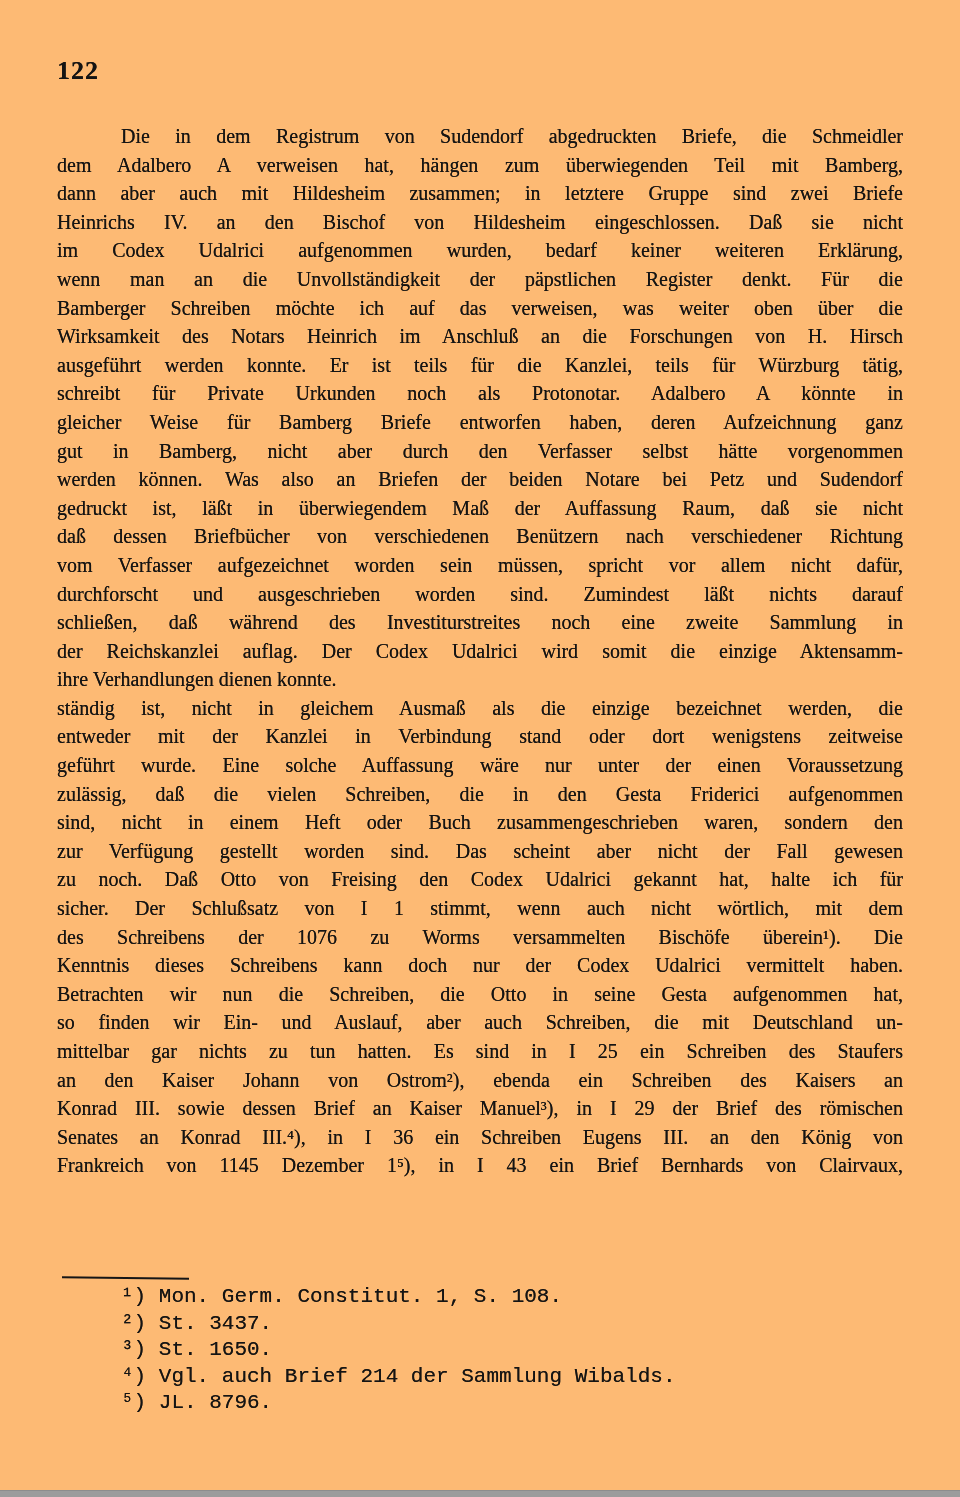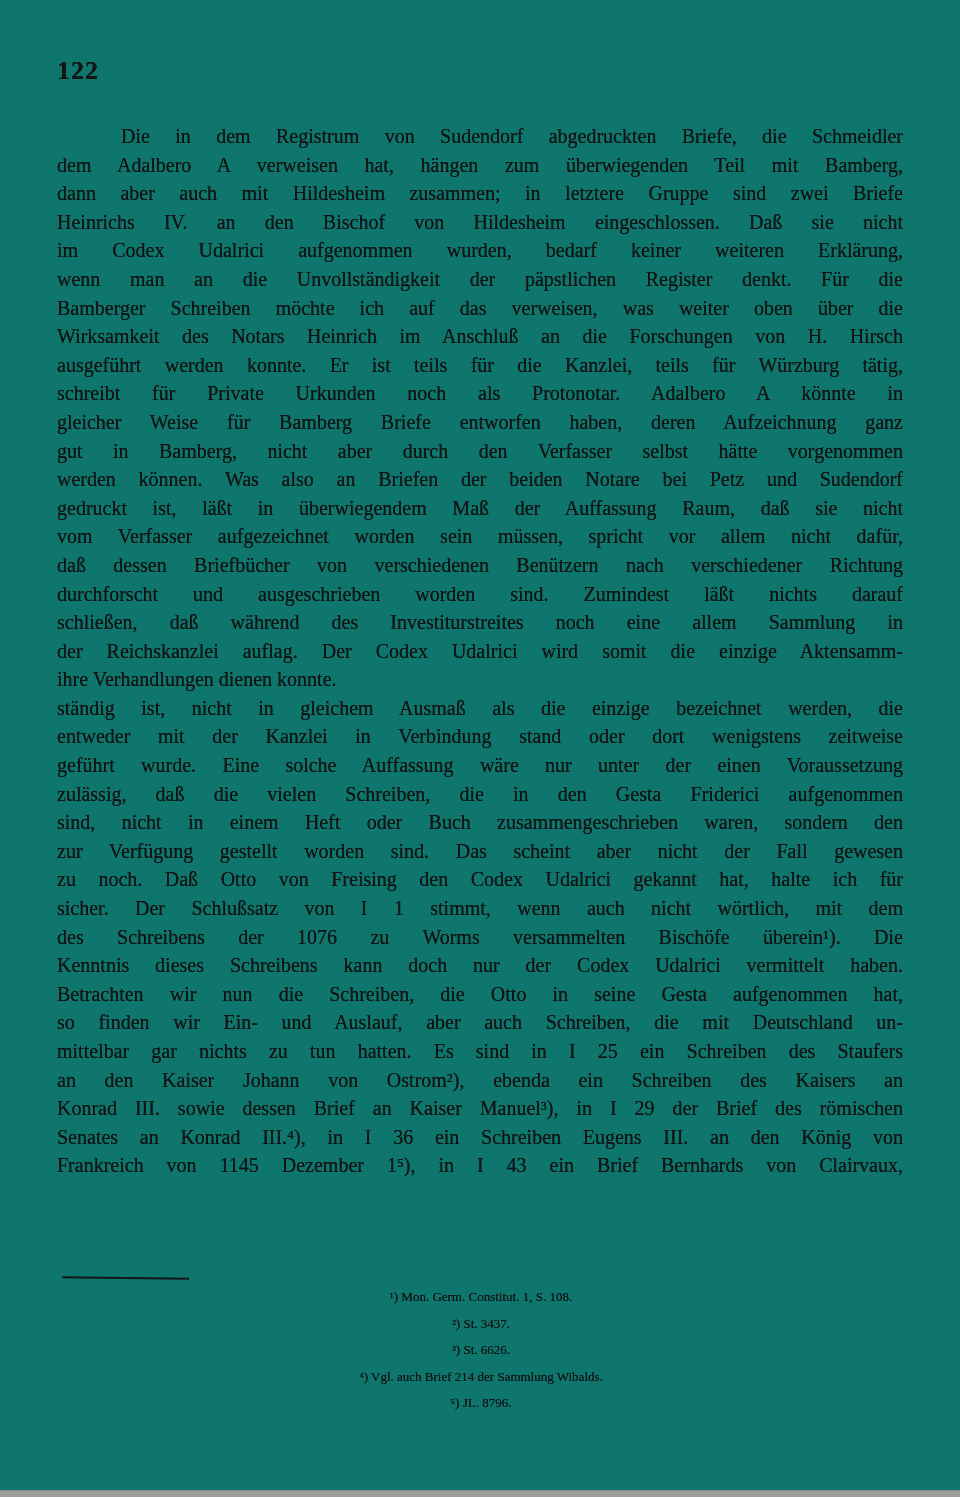--- a/index.html
+++ b/index.html
@@ -4,21 +4,21 @@
 <style>
   html, body {
     margin: 0;
     padding: 0;
     background: #ffffff;
   }
   .page {
     position: relative;
     width: 960px;
     height: 1497px;
-    background: #0f766e;
+    background: #fdba74;
     overflow: hidden;
     font-family: "Liberation Serif", "DejaVu Serif", serif;
     color: #141414;
   }
   .pagenum {
     position: absolute;
     left: 57px;
     top: 56px;
     font-size: 26px;
     font-weight: 700;
@@ -50,25 +50,26 @@
     background: #161616;
     transform: rotate(0.6deg);
   }
   .footnotes {
     position: absolute;
     left: 121px;
     top: 1284px;
     width: 720px;
   }
   .fn {
-    font-size: 13px;
+    font-size: 21px;
     line-height: 26.6px;
     height: 26.6px;
-    text-align: center;
+    text-align: left;
     text-shadow: 0 0 0.5px rgba(0,0,0,0.7);
+    font-family: Liberation Mono, monospace;
   }
   .scanbar {
     position: absolute;
     left: 0;
     top: 1490px;
     width: 960px;
     height: 7px;
     background: #9c9c9c;
     border-top: 1px solid #8d8d8d;
   }
@@ -88,24 +89,24 @@
     <div class="ln">im Codex Udalrici aufgenommen wurden, bedarf keiner weiteren Erklärung,</div>
     <div class="ln">wenn man an die Unvollständigkeit der päpstlichen Register denkt. Für die</div>
     <div class="ln">Bamberger Schreiben möchte ich auf das verweisen, was weiter oben über die</div>
     <div class="ln">Wirksamkeit des Notars Heinrich im Anschluß an die Forschungen von H. Hirsch</div>
     <div class="ln">ausgeführt werden konnte. Er ist teils für die Kanzlei, teils für Würzburg tätig,</div>
     <div class="ln">schreibt für Private Urkunden noch als Protonotar. Adalbero A könnte in</div>
     <div class="ln">gleicher Weise für Bamberg Briefe entworfen haben, deren Aufzeichnung ganz</div>
     <div class="ln">gut in Bamberg, nicht aber durch den Verfasser selbst hätte vorgenommen</div>
     <div class="ln">werden können. Was also an Briefen der beiden Notare bei Petz und Sudendorf</div>
     <div class="ln">gedruckt ist, läßt in überwiegendem Maß der Auffassung Raum, daß sie nicht</div>
+    <div class="ln">daß dessen Briefbücher von verschiedenen Benützern nach verschiedener Richtung</div>
     <div class="ln">vom Verfasser aufgezeichnet worden sein müssen, spricht vor allem nicht dafür,</div>
-    <div class="ln">daß dessen Briefbücher von verschiedenen Benützern nach verschiedener Richtung</div>
     <div class="ln">durchforscht und ausgeschrieben worden sind. Zumindest läßt nichts darauf</div>
-    <div class="ln">schließen, daß während des Investiturstreites noch eine allem Sammlung in</div>
+    <div class="ln">schließen, daß während des Investiturstreites noch eine zweite Sammlung in</div>
     <div class="ln">der Reichskanzlei auflag. Der Codex Udalrici wird somit die einzige Aktensamm-</div>
     <div class="ln end">ihre Verhandlungen dienen konnte.</div>
     <div class="ln">ständig ist, nicht in gleichem Ausmaß als die einzige bezeichnet werden, die</div>
     <div class="ln">entweder mit der Kanzlei in Verbindung stand oder dort wenigstens zeitweise</div>
     <div class="ln">geführt wurde. Eine solche Auffassung wäre nur unter der einen Voraussetzung</div>
     <div class="ln">zulässig, daß die vielen Schreiben, die in den Gesta Friderici aufgenommen</div>
     <div class="ln">sind, nicht in einem Heft oder Buch zusammengeschrieben waren, sondern den</div>
     <div class="ln">zur Verfügung gestellt worden sind. Das scheint aber nicht der Fall gewesen</div>
     <div class="ln">zu noch. Daß Otto von Freising den Codex Udalrici gekannt hat, halte ich für</div>
     <div class="ln">sicher. Der Schlußsatz von I 1 stimmt, wenn auch nicht wörtlich, mit dem</div>
@@ -118,20 +119,20 @@
     <div class="ln">Konrad III. sowie dessen Brief an Kaiser Manuel³), in I 29 der Brief des römischen</div>
     <div class="ln">Senates an Konrad III.⁴), in I 36 ein Schreiben Eugens III. an den König von</div>
     <div class="ln">Frankreich von 1145 Dezember 1⁵), in I 43 ein Brief Bernhards von Clairvaux,</div>
   </div>
 
   <div class="fnrule"></div>
 
   <div class="footnotes">
     <div class="fn">¹) Mon. Germ. Constitut. 1, S. 108.</div>
     <div class="fn">²) St. 3437.</div>
-    <div class="fn">³) St. 6626.</div>
+    <div class="fn">³) St. 1650.</div>
     <div class="fn">⁴) Vgl. auch Brief 214 der Sammlung Wibalds.</div>
     <div class="fn">⁵) JL. 8796.</div>
   </div>
 
   <div class="scanbar"></div>
 
 </div>
 
 </body></html>

